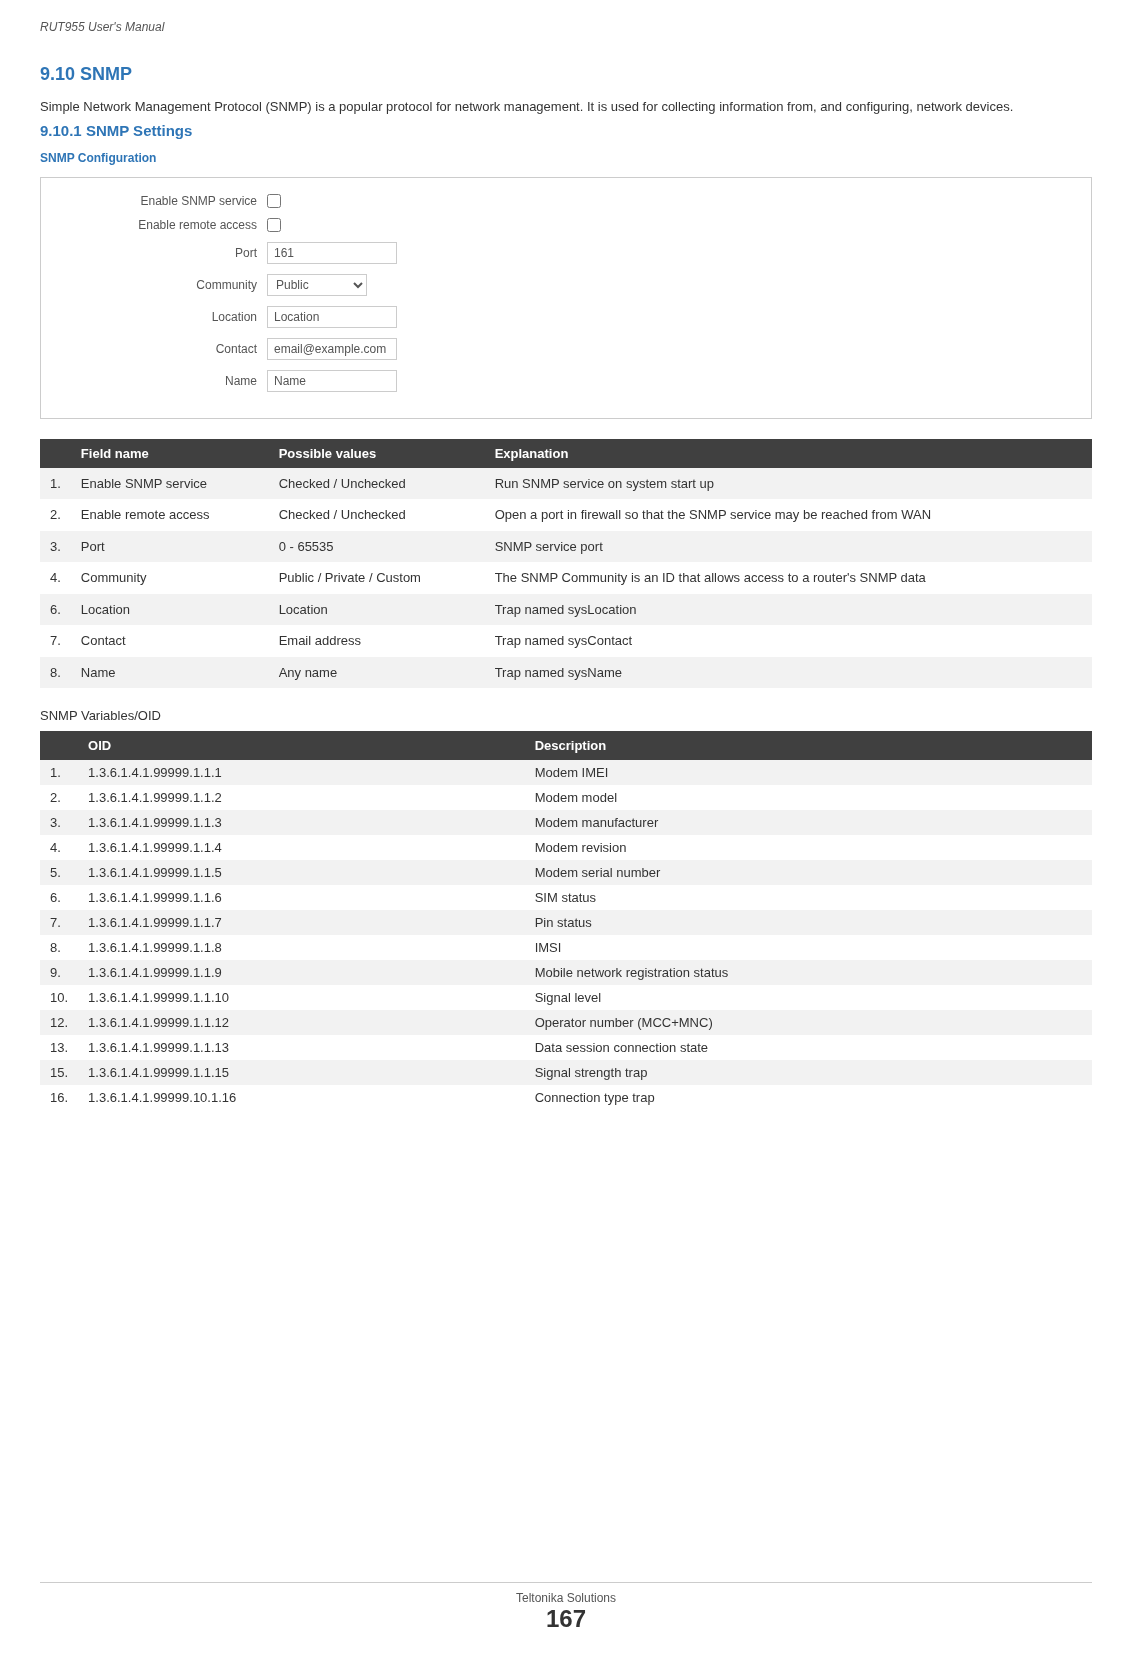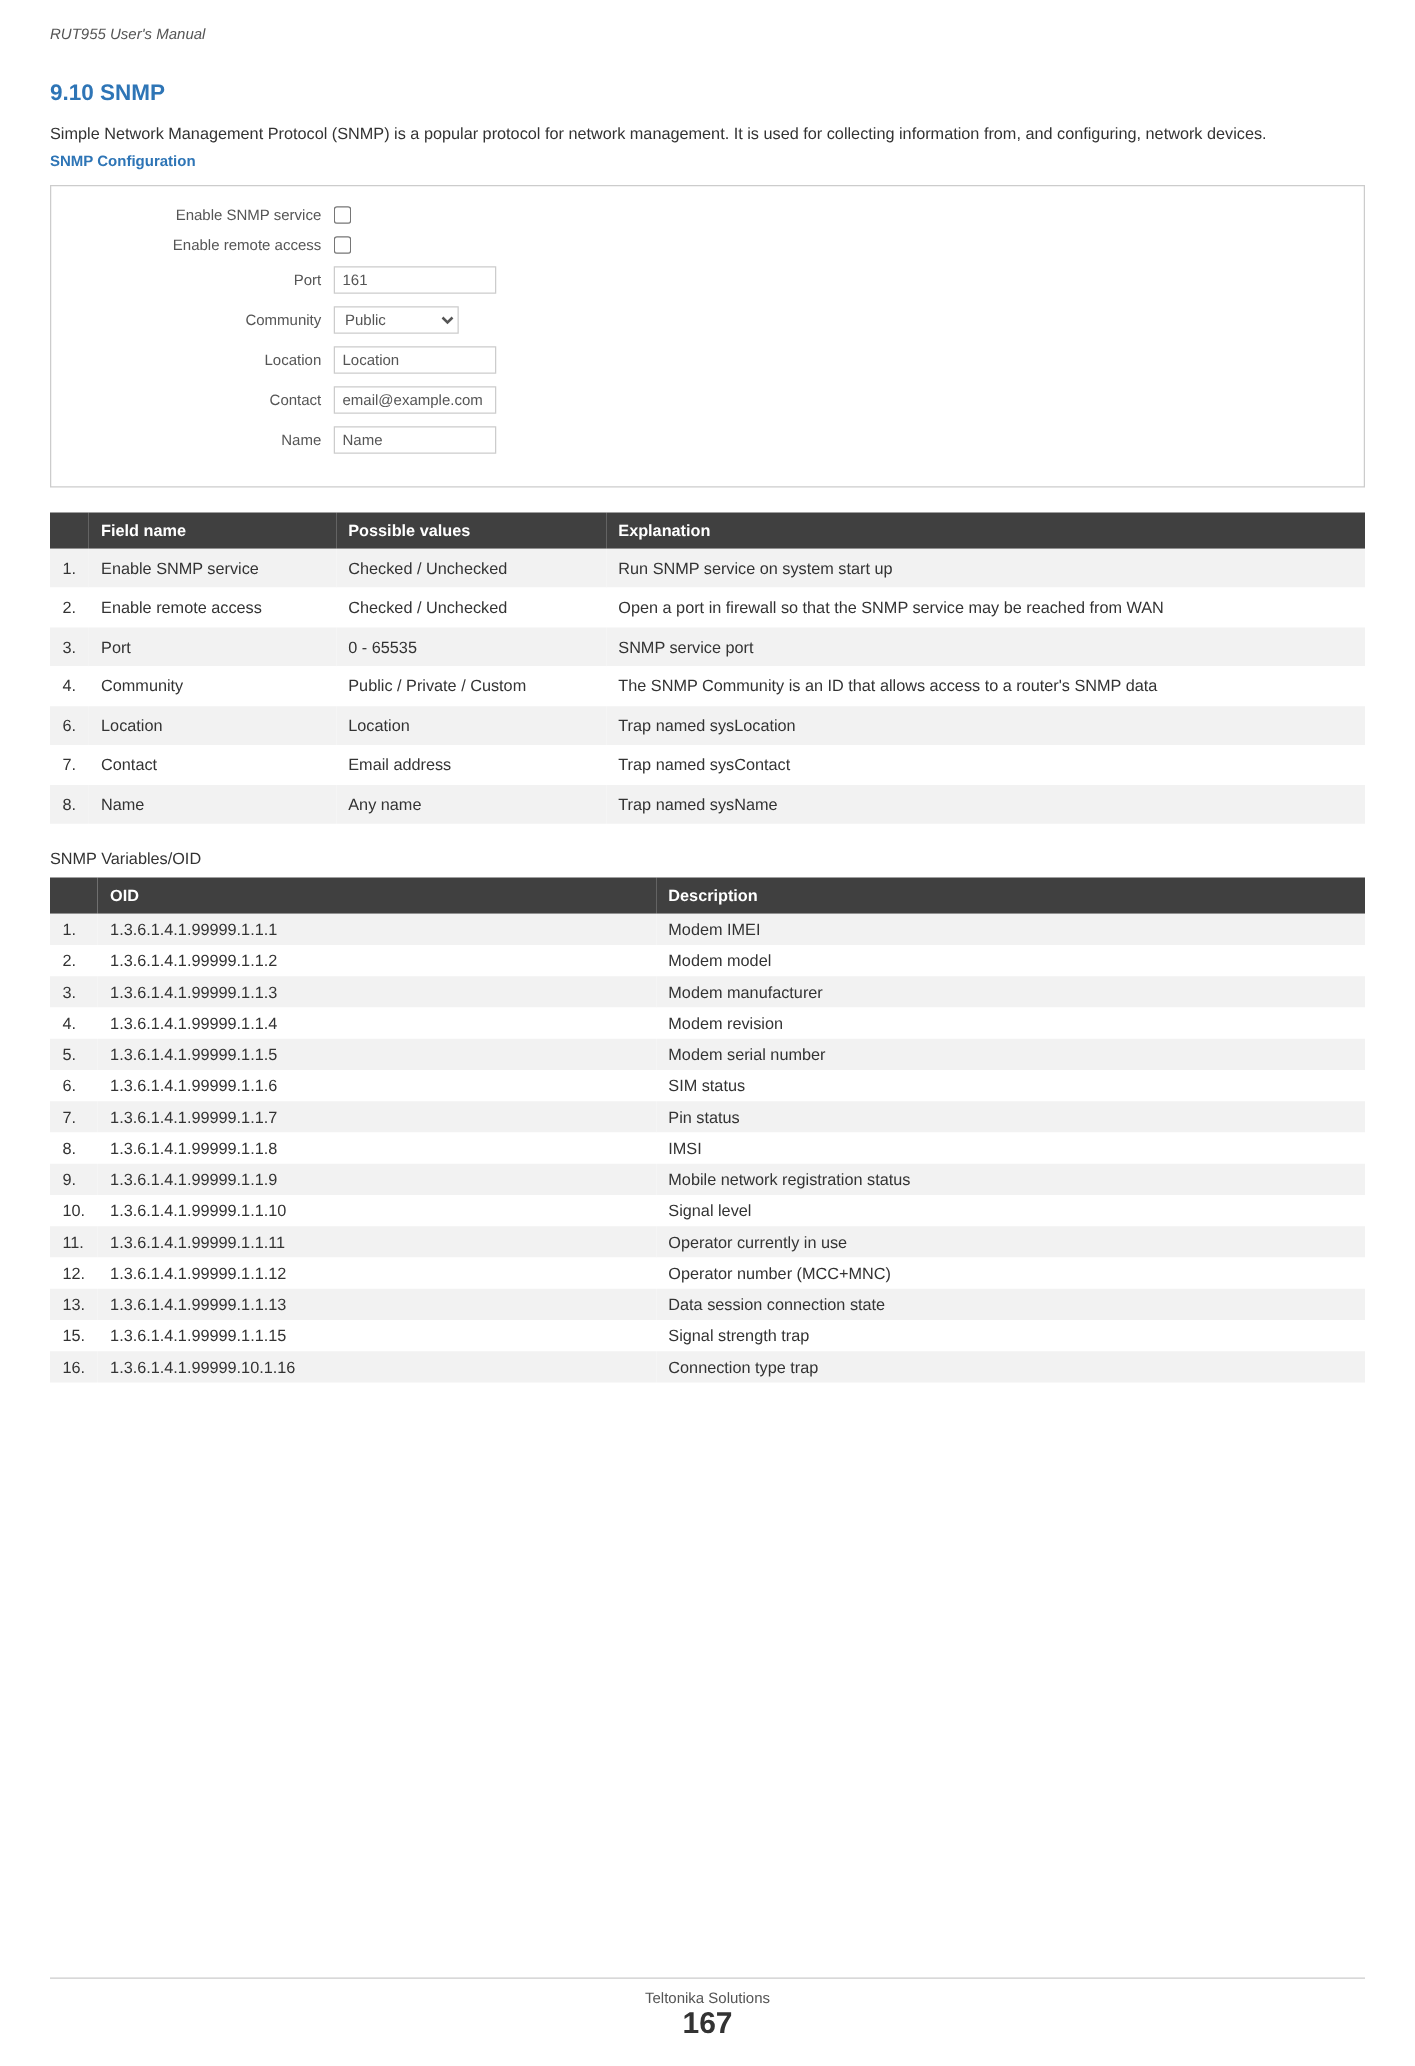--- a/index.html
+++ b/index.html
@@ -182,20 +182,23 @@
 </div>
 
 <div>
   <div class="section-title">
     <span>9.10</span>&nbsp;<span>SNMP</span>
   </div>
   <p class="section-desc">Simple Network Management Protocol (SNMP) is a popular protocol for network management. It is used for collecting information from, and configuring, network devices.</p>
 </div>
 
 <div>
+  <div class="subsection-title">
+    <span>9.10.1</span>&nbsp;<span>SNMP Settings</span>
+  </div>
 
   <div class="snmp-config-title">SNMP Configuration</div>
 
   <div class="config-box">
 
     <div class="form-row">
       <span class="form-label">Enable SNMP service</span>
       <input type="checkbox" class="form-checkbox" style="">
     </div>
 
@@ -344,25 +347,20 @@
     <td>9.</td>
     <td>1.3.6.1.4.1.99999.1.1.9</td>
     <td>Mobile network registration status</td>
   </tr>
         <tr>
     <td>10.</td>
     <td>1.3.6.1.4.1.99999.1.1.10</td>
     <td>Signal level</td>
   </tr>
         <tr>
-    <td>11.</td>
-    <td>1.3.6.1.4.1.99999.1.1.11</td>
-    <td>Operator currently in use</td>
-  </tr>
-        <tr>
     <td>12.</td>
     <td>1.3.6.1.4.1.99999.1.1.12</td>
     <td>Operator number (MCC+MNC)</td>
   </tr>
         <tr>
     <td>13.</td>
     <td>1.3.6.1.4.1.99999.1.1.13</td>
     <td>Data session connection state</td>
   </tr>
         <tr>

